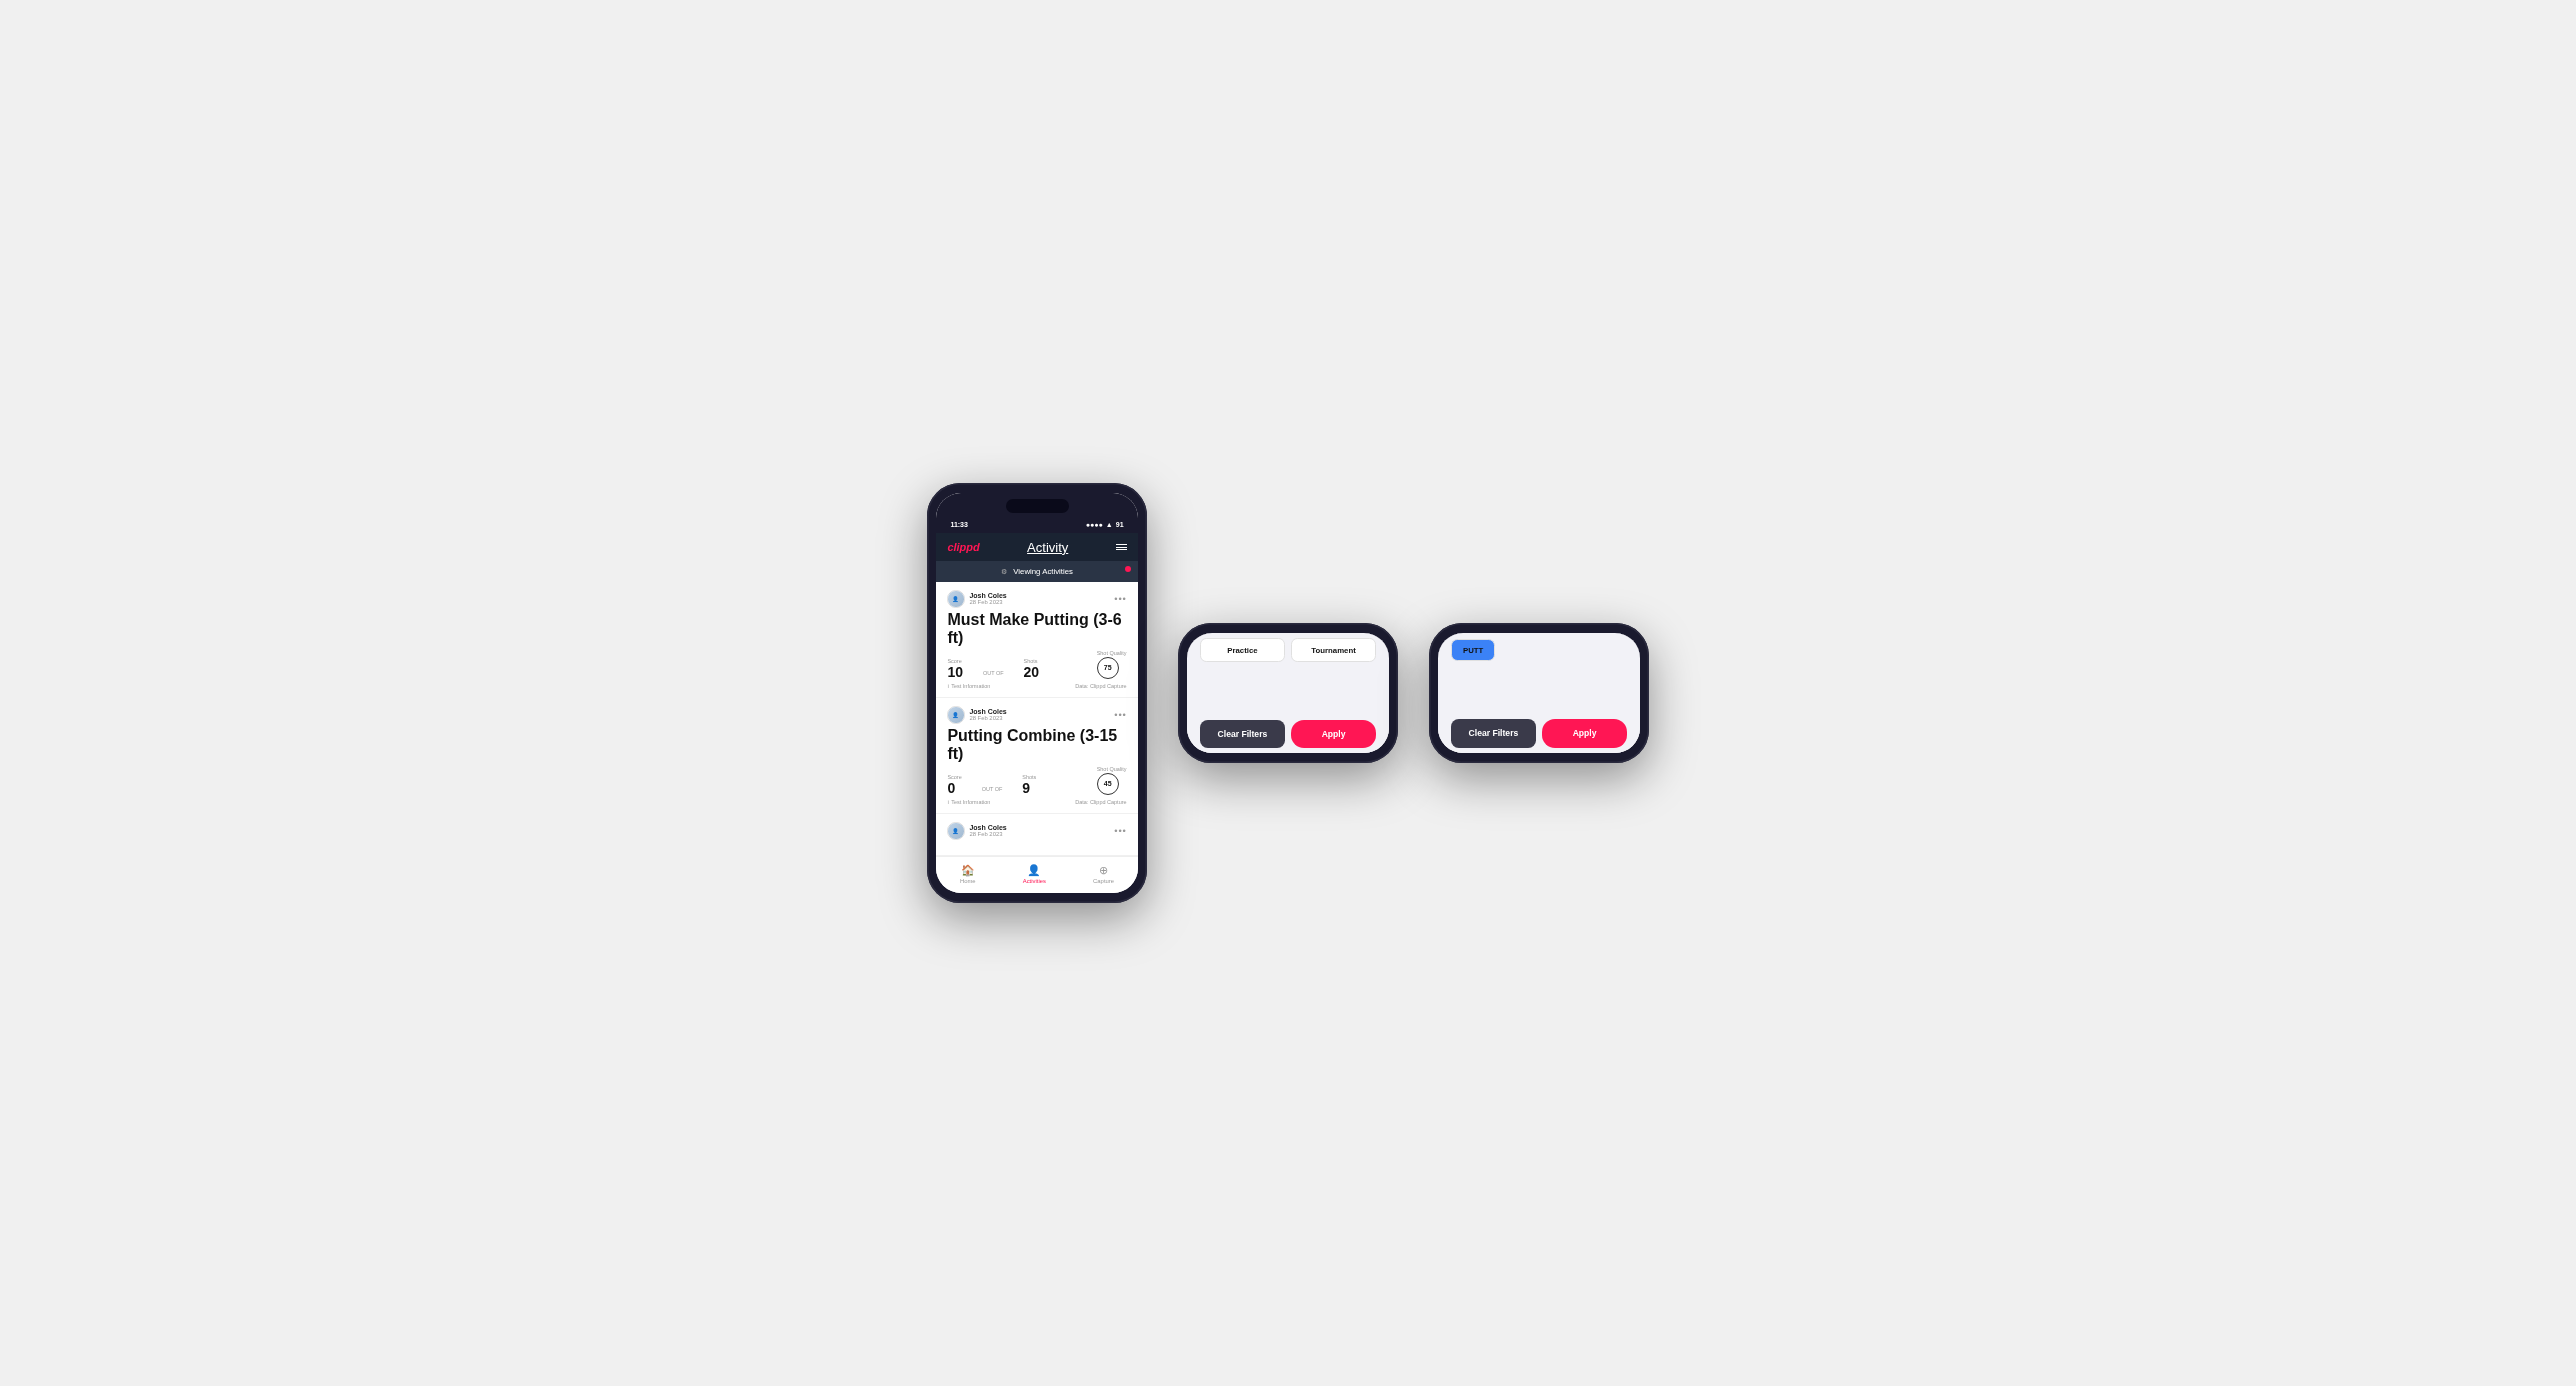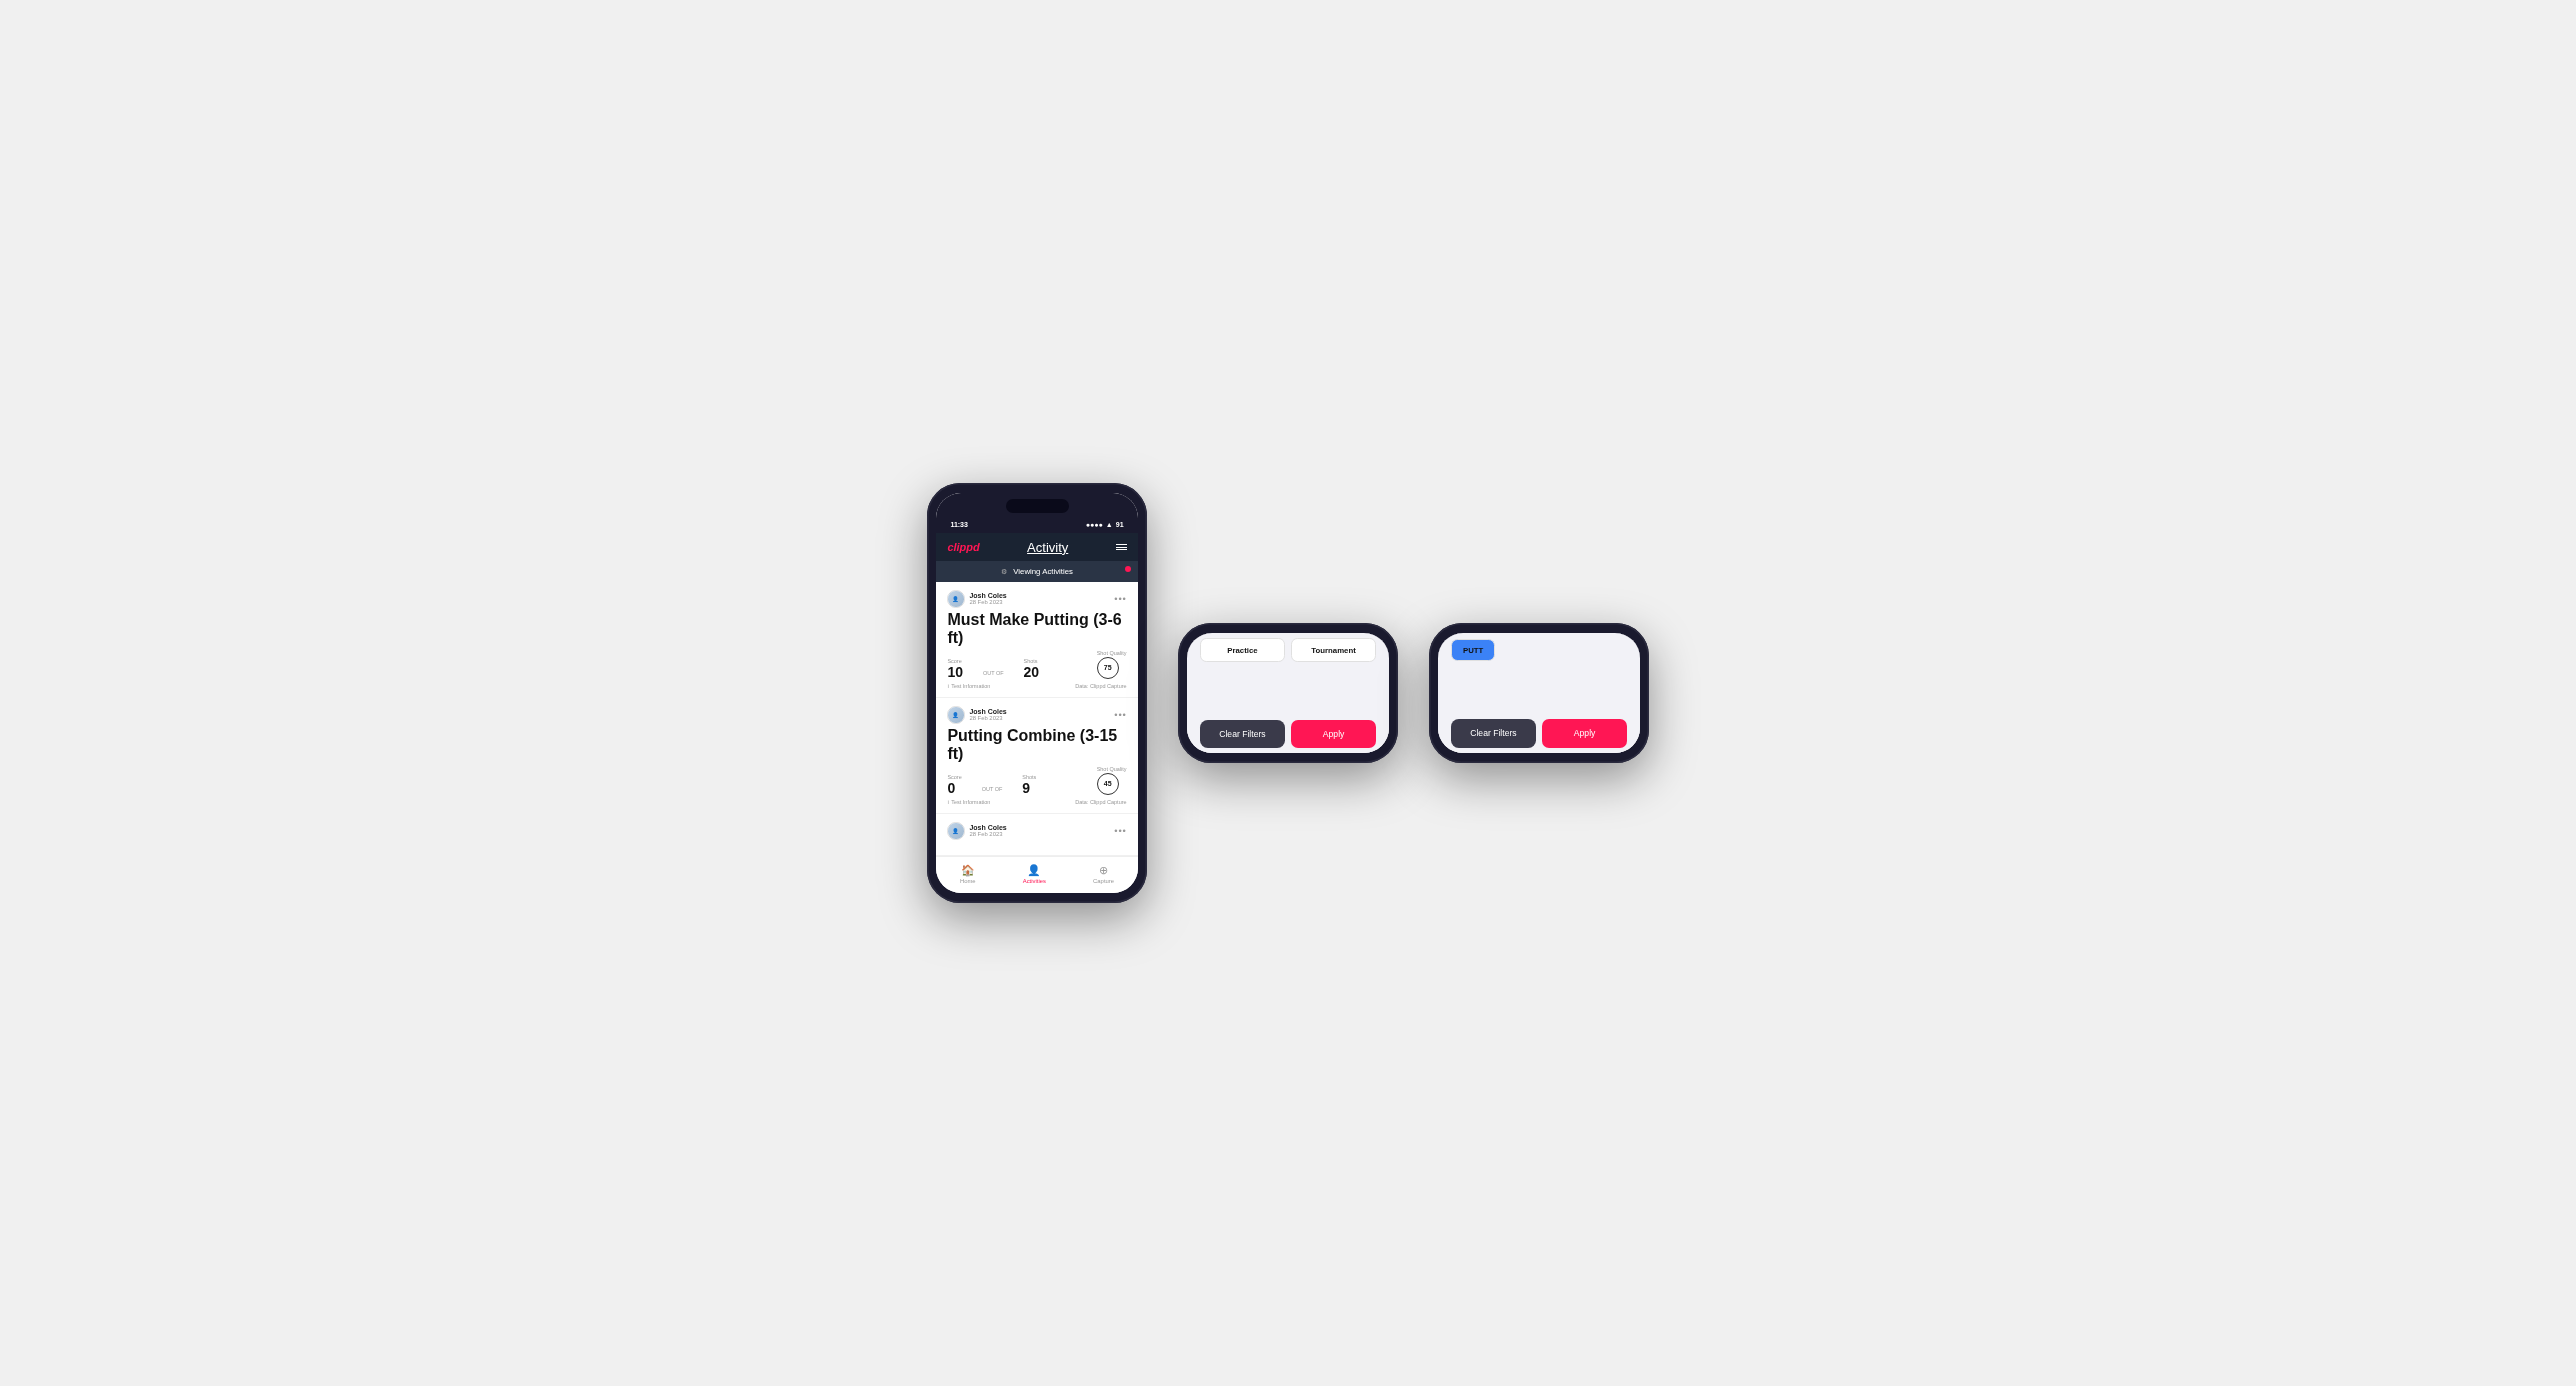--- a/index.html
+++ b/index.html
@@ -320,32 +320,32 @@
       margin-top: 15.7px;
     }
     .clear-btn {
       flex: 1;
       padding: 9.4px;
       background: #3a3a4a;
       color: #fff;
       border: none;
       border-radius: 7.8px;
       font-size: 8.6px;
-      font-weight: 400;
+      font-weight: 700;
       cursor: pointer;
     }
     .apply-btn {
       flex: 1;
       padding: 9.4px;
       background: #ff1654;
       color: #fff;
       border: none;
-      border-radius: 7px;
+      border-radius: 13px;
       font-size: 8.6px;
-      font-weight: 400;
+      font-weight: 700;
       cursor: pointer;
     }
     .drill-buttons {
       display: flex;
       gap: 4.7px;
       flex-wrap: wrap;
       margin-bottom: 11px;
     }
     .drill-btn {
       padding: 5.5px 11px;

